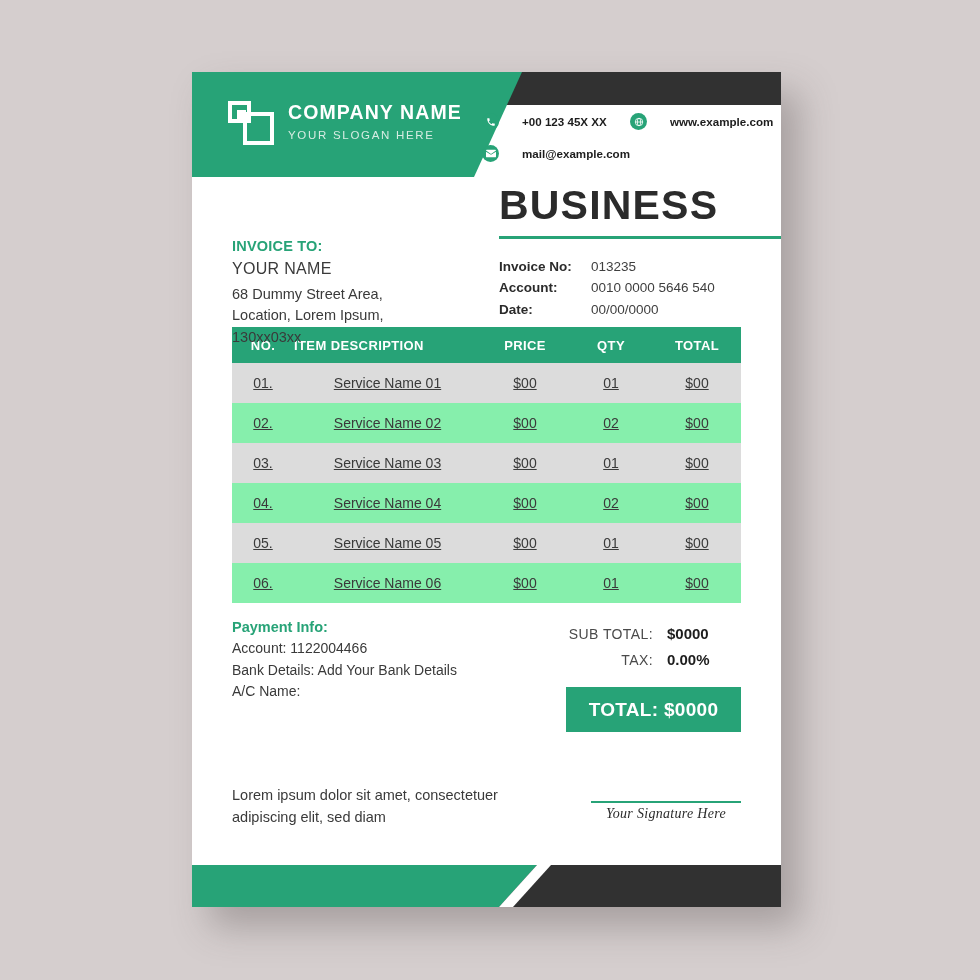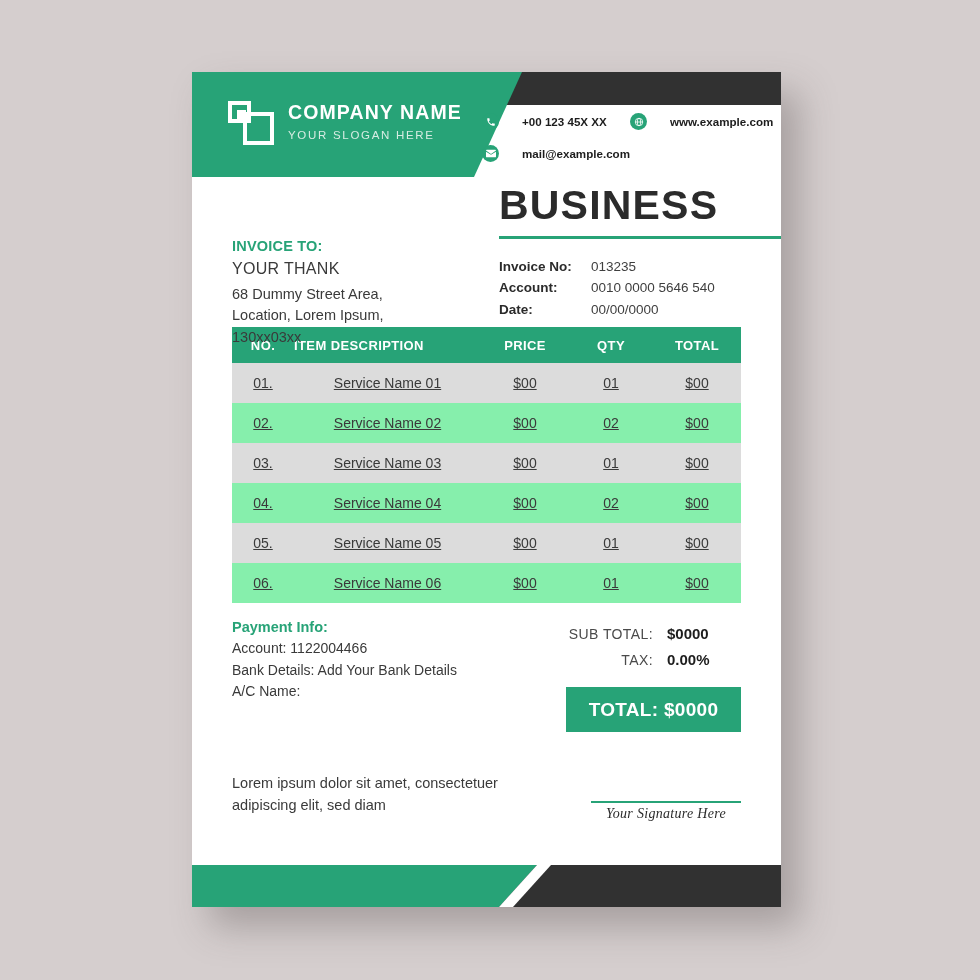--- a/index.html
+++ b/index.html
@@ -327,21 +327,21 @@
     left: 40px;
     top: 0;
     font-size: 22px;
     font-weight: bold;
     color: #2e9e6f;
     letter-spacing: 0.2px;
   }
   .thanks-body {
     position: absolute;
     left: 40px;
-    top: 32px;
+    top: 44px;
     width: 330px;
     font-size: 14.5px;
     color: #3a3a3a;
     line-height: 1.5;
   }
   .signature {
     position: absolute;
     right: 40px;
     top: 60px;
     width: 150px;
@@ -447,21 +447,21 @@
           <span class="contact-text">mail@example.com</span>
         </div>
       </div>
     </div>
 
     <div class="meta-area">
       <div class="invoice-title">BUSINESS</div>
       <div class="invoice-underline"></div>
 
       <div class="invoice-to-label">INVOICE TO:</div>
-      <div class="invoice-to-name">YOUR THANK</div>
+      <div class="invoice-to-name">YOUR NAME</div>
       <div class="invoice-to-address" style="white-space: pre-line;">68 Dummy Street Area,
 Location, Lorem Ipsum,
 130xx03xx</div>
 
       <div class="meta-table">
         <div class="mrow">
           <span class="mlabel">Invoice No:</span>
           <span class="mval">013235</span>
         </div>
         <div class="mrow">

